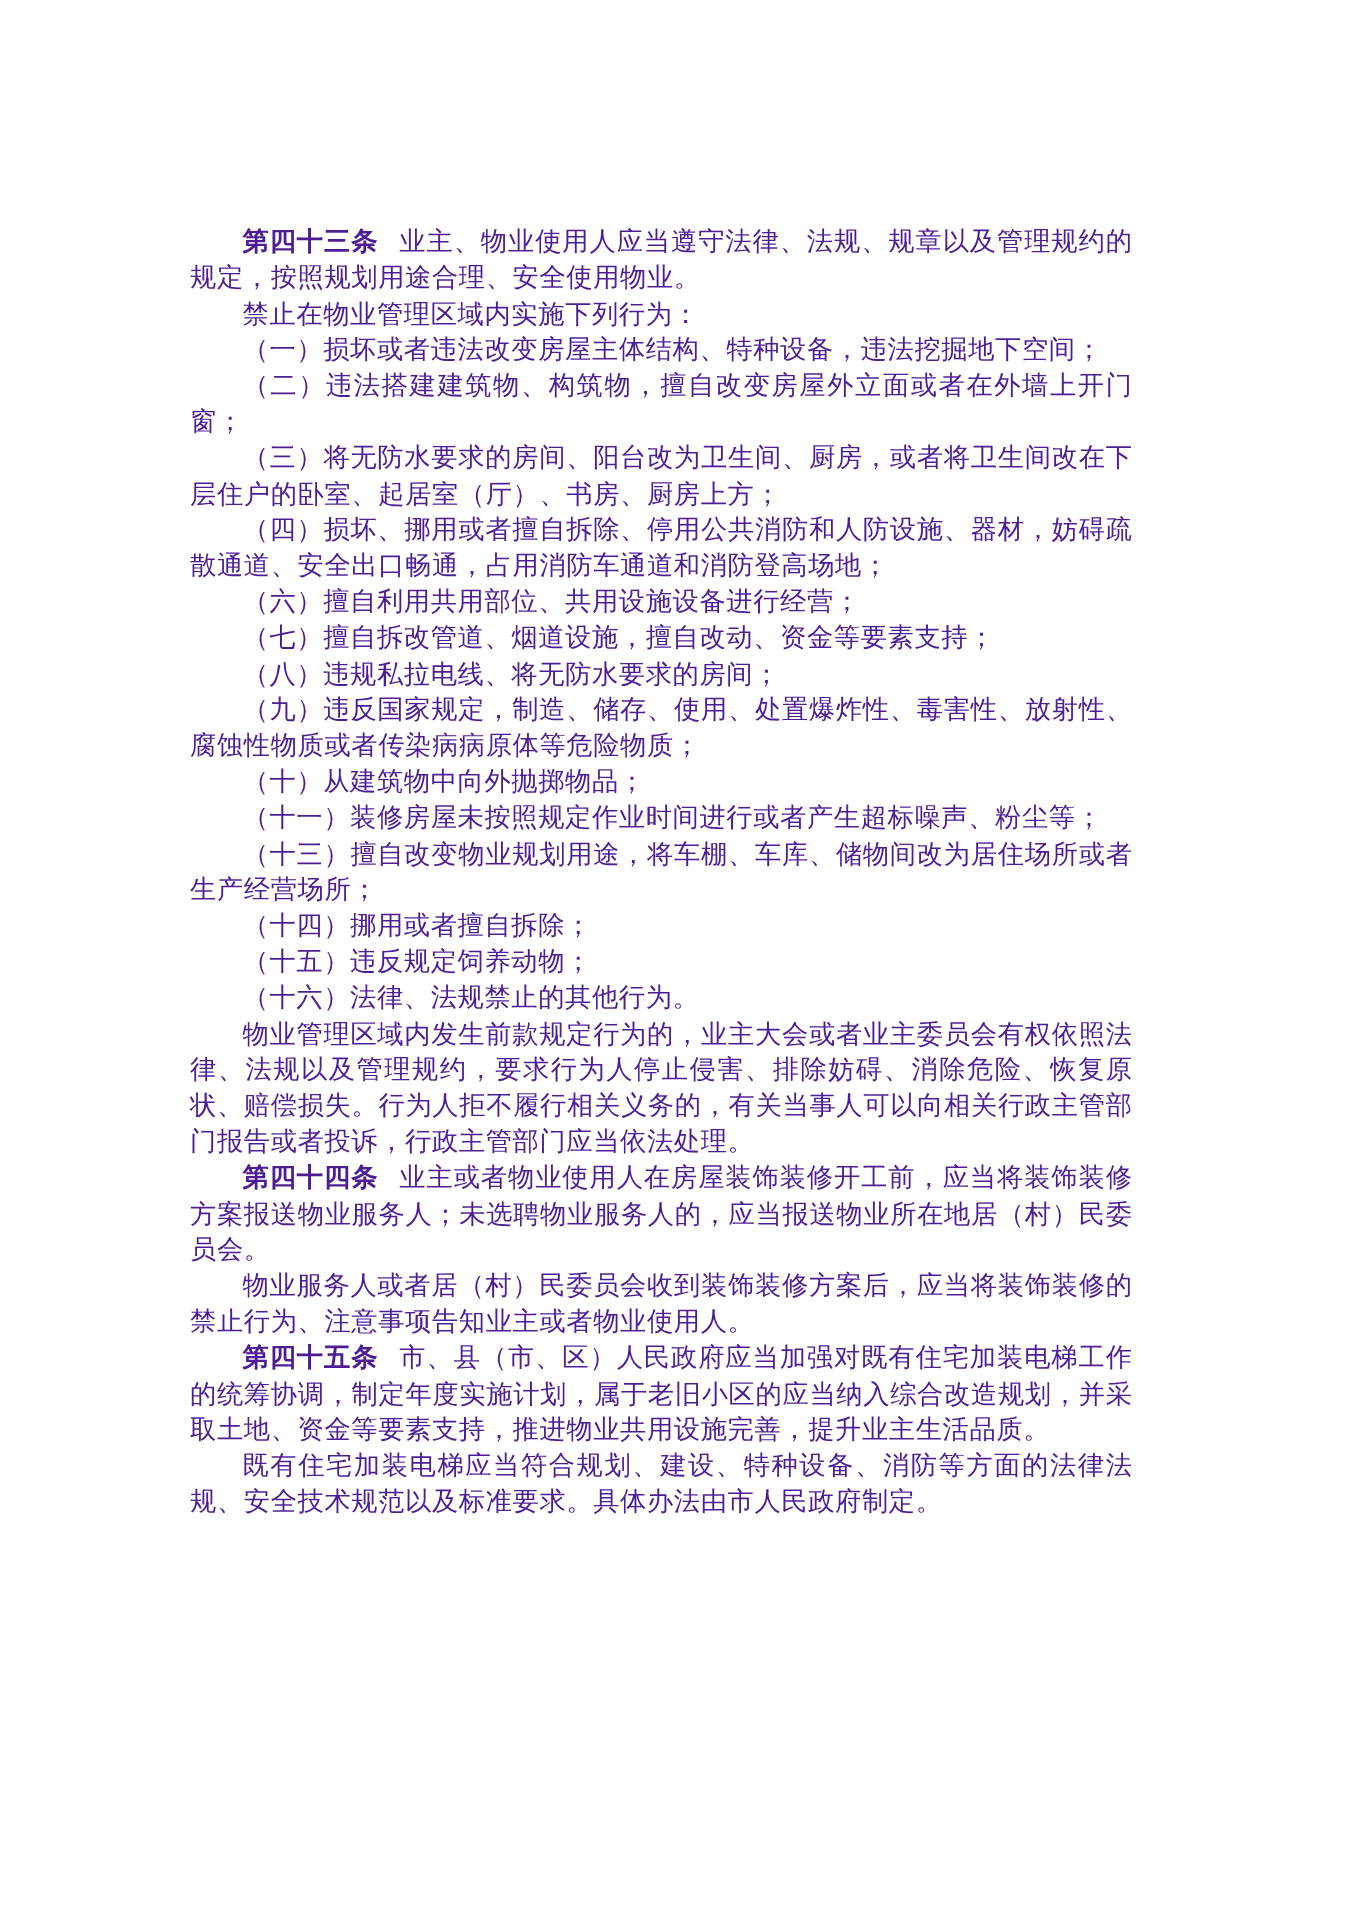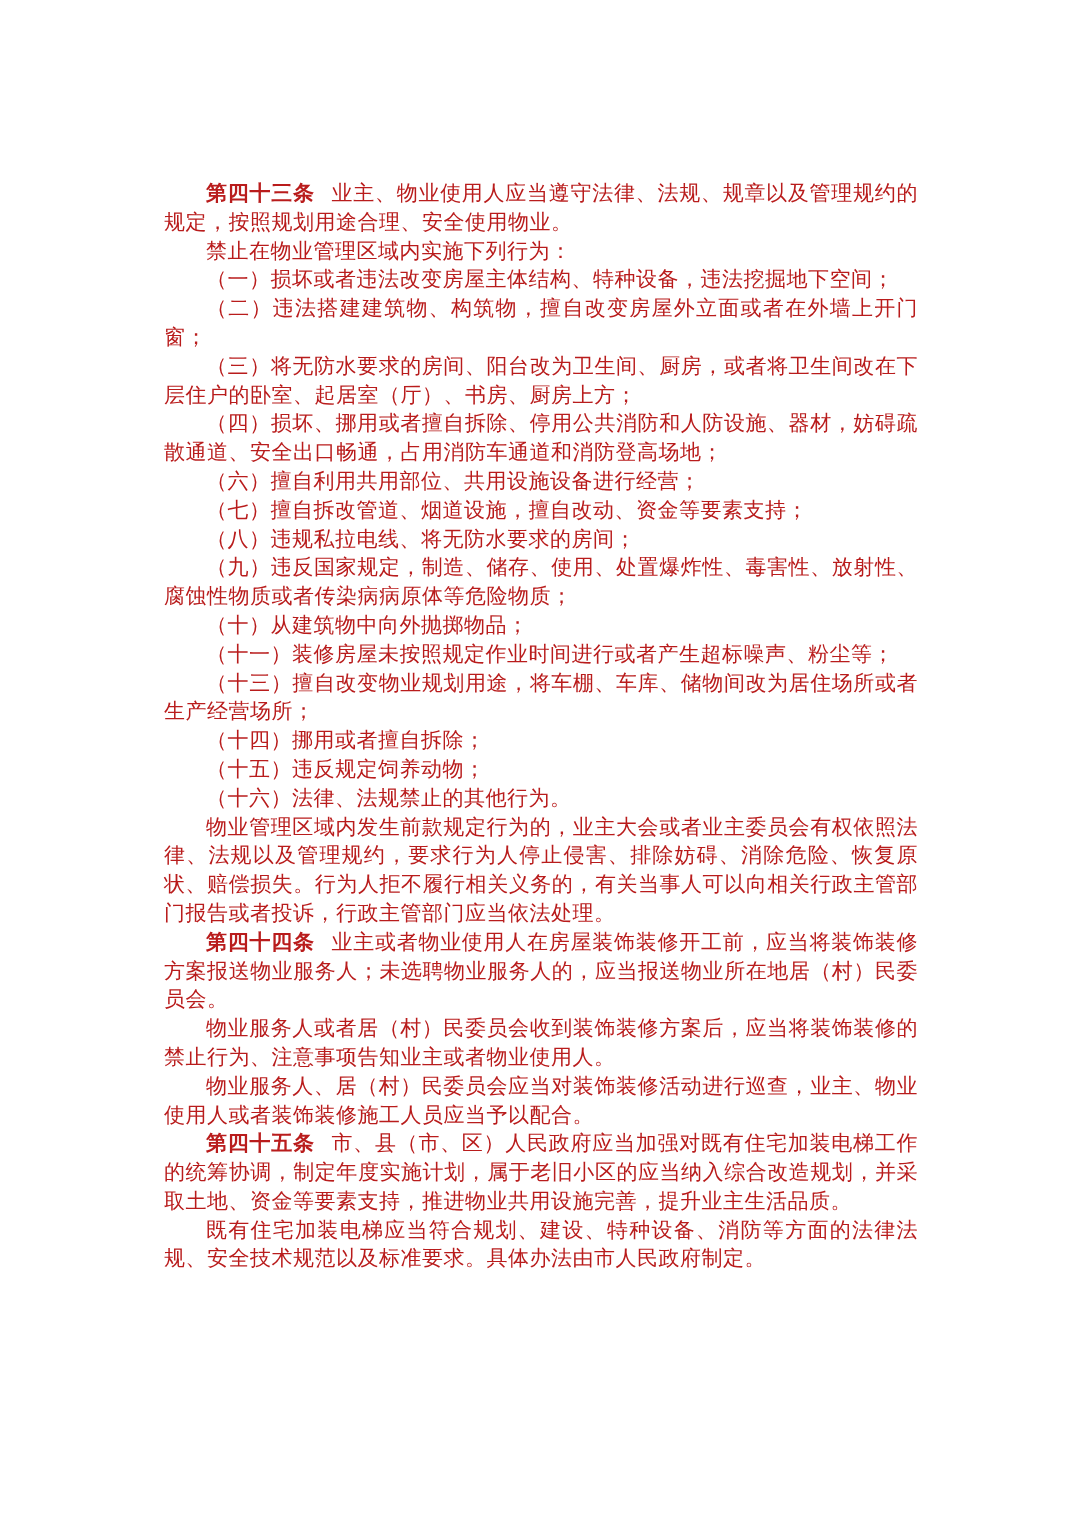--- a/index.html
+++ b/index.html
@@ -10,26 +10,26 @@
   .page {
     position: relative;
     width: 1080px;
     height: 1526px;
     background: #ffffff;
     overflow: hidden;
     font-family: "Liberation Serif", "DejaVu Serif", serif;
   }
   .text-block {
     position: absolute;
-    left: 164px;
+    left: 152px;
     top: 179px;
     width: 754px;
     font-size: 21px;
     line-height: 28.8px;
-    color: #b91c1c;
+    color: #4c1d95;
     text-align: justify;
     letter-spacing: 0.5px;
   }
   .para {
     margin: 0;
     padding: 0;
     text-indent: 2em;
     word-break: break-all;
   }
   .lead {
@@ -58,17 +58,16 @@
     <p class="para"><span>（九）违反国家规定，制造、储存、使用、处置爆炸性、毒害性、放射性、腐蚀性物质或者传染病病原体等危险物质；</span></p>
     <p class="para"><span>（十）从建筑物中向外抛掷物品；</span></p>
     <p class="para"><span>（十一）装修房屋未按照规定作业时间进行或者产生超标噪声、粉尘等；</span></p>
     <p class="para"><span>（十三）擅自改变物业规划用途，将车棚、车库、储物间改为居住场所或者生产经营场所；</span></p>
     <p class="para"><span>（十四）挪用或者擅自拆除；</span></p>
     <p class="para"><span>（十五）违反规定饲养动物；</span></p>
     <p class="para"><span>（十六）法律、法规禁止的其他行为。</span></p>
     <p class="para"><span>物业管理区域内发生前款规定行为的，业主大会或者业主委员会有权依照法律、法规以及管理规约，要求行为人停止侵害、排除妨碍、消除危险、恢复原状、赔偿损失。行为人拒不履行相关义务的，有关当事人可以向相关行政主管部门报告或者投诉，行政主管部门应当依法处理。</span></p>
     <p class="para"><b class="lead">第四十四条</b><span>业主或者物业使用人在房屋装饰装修开工前，应当将装饰装修方案报送物业服务人；未选聘物业服务人的，应当报送物业所在地居（村）民委员会。</span></p>
     <p class="para"><span>物业服务人或者居（村）民委员会收到装饰装修方案后，应当将装饰装修的禁止行为、注意事项告知业主或者物业使用人。</span></p>
-    <p class="para"><span>物业服务人、居（村）民委员会应当对装饰装修活动进行巡查，业主、物业使用人或者装饰装修施工人员应当予以配合。</span></p>
     <p class="para"><b class="lead">第四十五条</b><span>市、县（市、区）人民政府应当加强对既有住宅加装电梯工作的统筹协调，制定年度实施计划，属于老旧小区的应当纳入综合改造规划，并采取土地、资金等要素支持，推进物业共用设施完善，提升业主生活品质。</span></p>
     <p class="para"><span>既有住宅加装电梯应当符合规划、建设、特种设备、消防等方面的法律法规、安全技术规范以及标准要求。具体办法由市人民政府制定。</span></p>
   </div>
 </div>
 
 </body></html>

